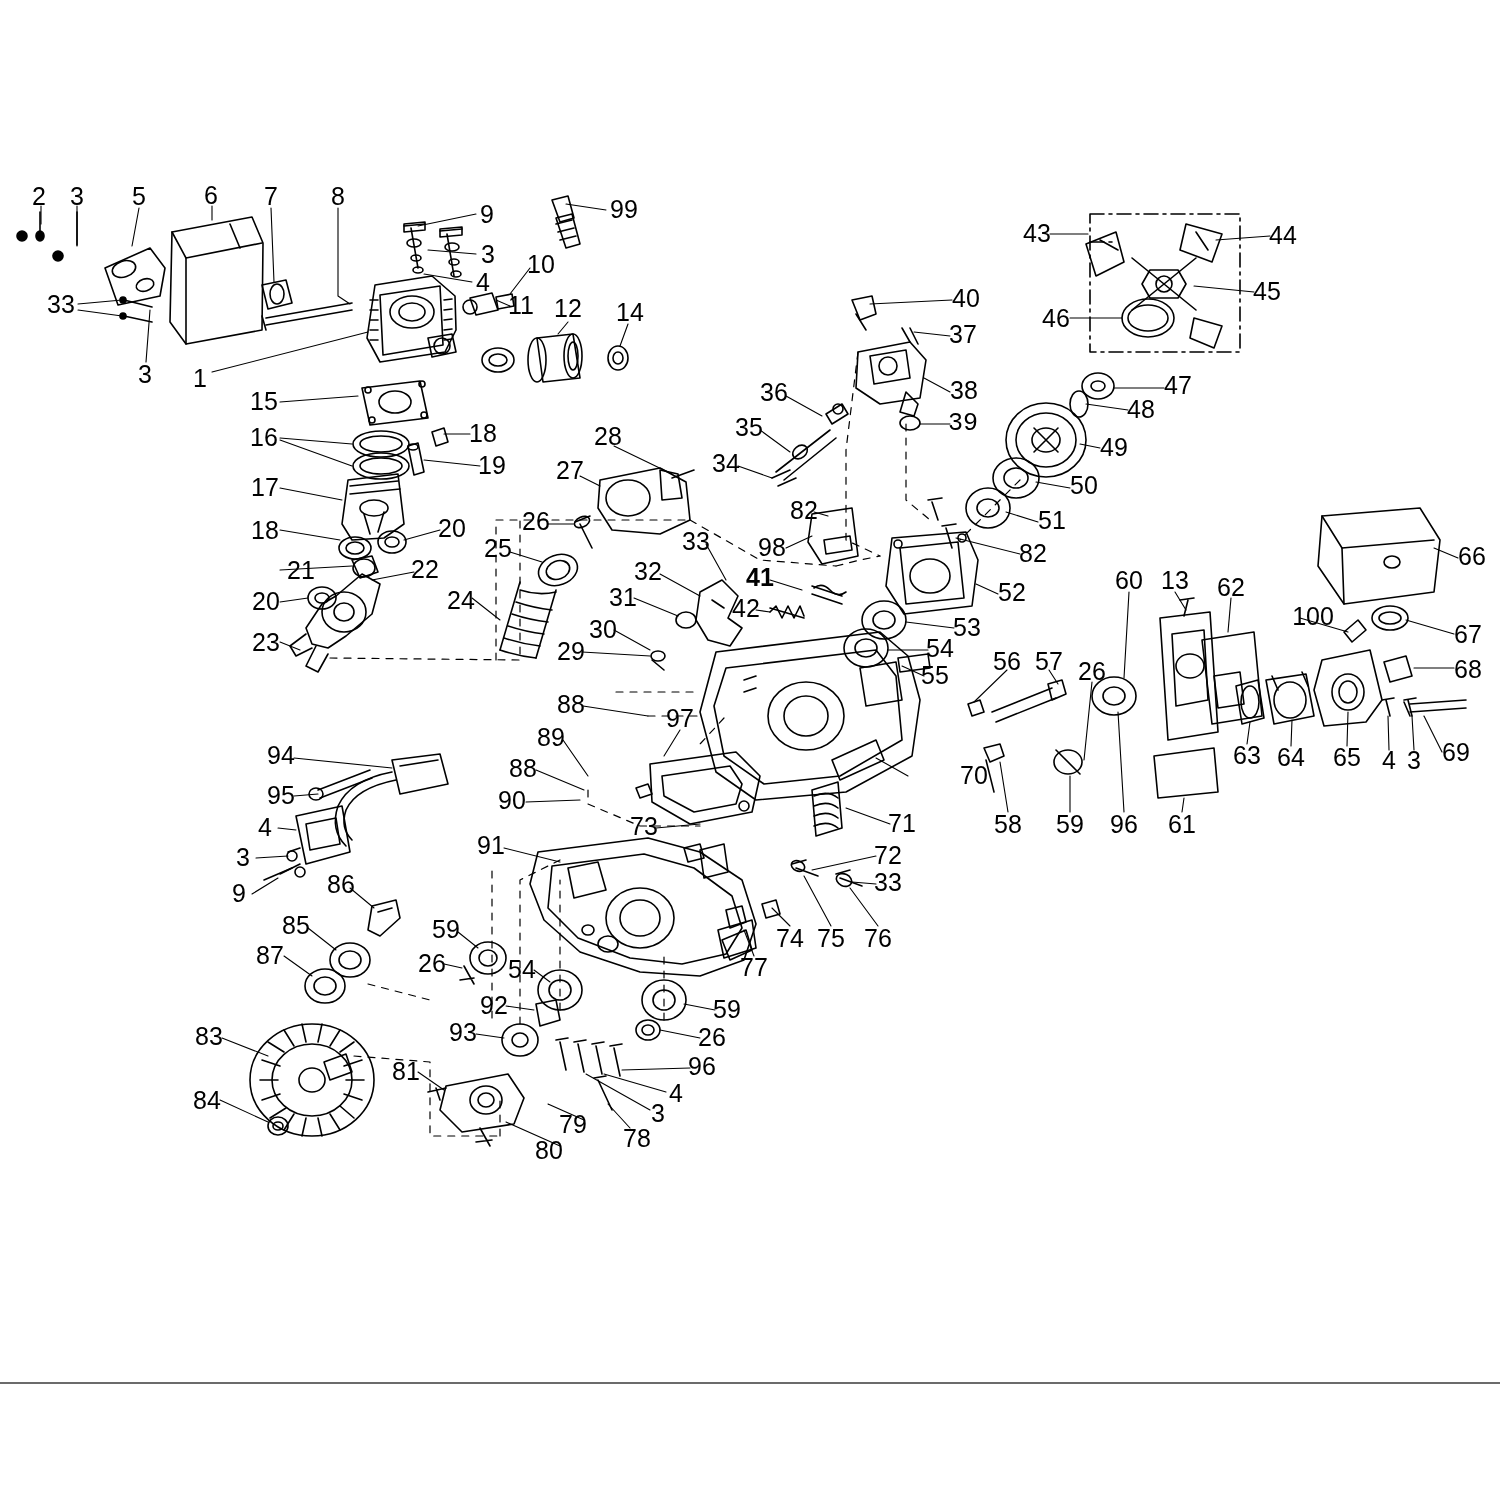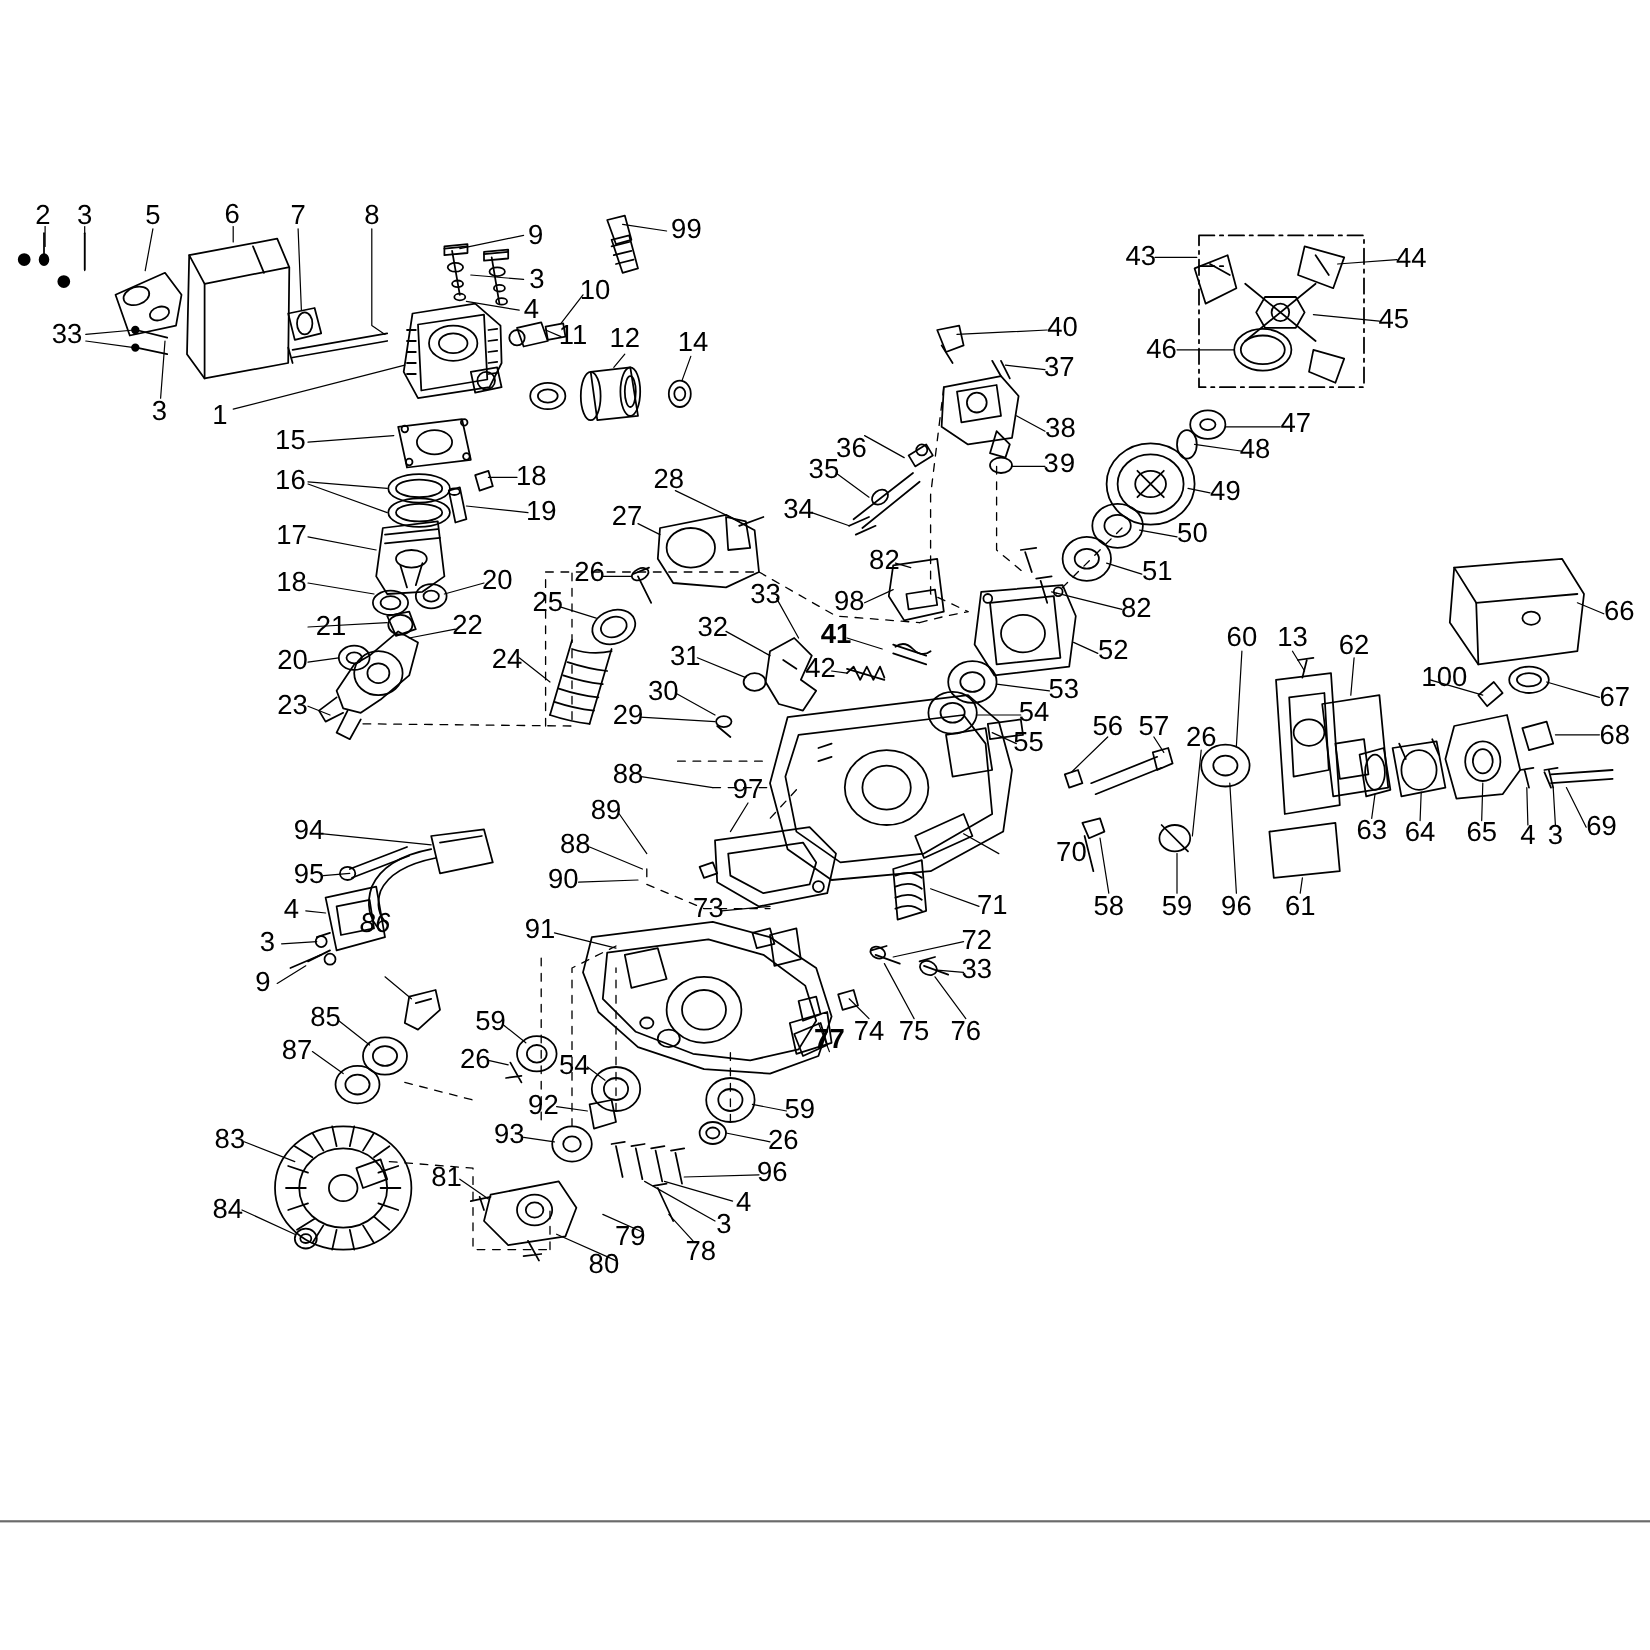--- a/index.html
+++ b/index.html
@@ -564,21 +564,21 @@
       <div class="callout" style="left: 536px; top: 521px;">26</div>
       <div class="callout" style="left: 570px; top: 470px;">27</div>
       <div class="callout" style="left: 608px; top: 436px;">28</div>
       <div class="callout" style="left: 571px; top: 651px;">29</div>
       <div class="callout" style="left: 603px; top: 629px;">30</div>
       <div class="callout" style="left: 623px; top: 597px;">31</div>
       <div class="callout" style="left: 648px; top: 571px;">32</div>
       <div class="callout" style="left: 696px; top: 541px;">33</div>
       <div class="callout" style="left: 726px; top: 463px;">34</div>
       <div class="callout" style="left: 749px; top: 427px;">35</div>
-      <div class="callout" style="left: 774px; top: 408px;">36</div>
+      <div class="callout" style="left: 774px; top: 392px;">36</div>
       <div class="callout" style="left: 760px; top: 577px; font-weight: bold;">41</div>
       <div class="callout" style="left: 746px; top: 608px;">42</div>
       <div class="callout" style="left: 772px; top: 547px;">98</div>
       <div class="callout" style="left: 804px; top: 510px;">82</div>
       <div class="callout" style="left: 966px; top: 298px;">40</div>
       <div class="callout" style="left: 963px; top: 334px;">37</div>
       <div class="callout" style="left: 964px; top: 390px;">38</div>
       <div class="callout" style="left: 963px; top: 423px; font-family: Liberation Mono, monospace;">39</div>
       <div class="callout" style="left: 1037px; top: 233px;">43</div>
       <div class="callout" style="left: 1283px; top: 235px;">44</div>
@@ -623,21 +623,21 @@
       <div class="callout" style="left: 902px; top: 823px;">71</div>
       <div class="callout" style="left: 888px; top: 855px;">72</div>
       <div class="callout" style="left: 888px; top: 882px;">33</div>
       <div class="callout" style="left: 644px; top: 826px;">73</div>
       <div class="callout" style="left: 491px; top: 845px;">91</div>
       <div class="callout" style="left: 281px; top: 755px;">94</div>
       <div class="callout" style="left: 281px; top: 795px;">95</div>
       <div class="callout" style="left: 265px; top: 827px;">4</div>
       <div class="callout" style="left: 243px; top: 857px;">3</div>
       <div class="callout" style="left: 239px; top: 893px;">9</div>
-      <div class="callout" style="left: 341px; top: 840px; font-style: italic;">86</div>
+      <div class="callout" style="left: 341px; top: 884px;">86</div>
       <div class="callout" style="left: 296px; top: 925px;">85</div>
       <div class="callout" style="left: 270px; top: 955px;">87</div>
       <div class="callout" style="left: 446px; top: 929px;">59</div>
       <div class="callout" style="left: 432px; top: 963px;">26</div>
       <div class="callout" style="left: 522px; top: 969px;">54</div>
       <div class="callout" style="left: 494px; top: 1005px;">92</div>
       <div class="callout" style="left: 463px; top: 1032px;">93</div>
       <div class="callout" style="left: 727px; top: 1009px;">59</div>
       <div class="callout" style="left: 712px; top: 1037px;">26</div>
       <div class="callout" style="left: 702px; top: 1066px;">96</div>
@@ -645,21 +645,21 @@
       <div class="callout" style="left: 658px; top: 1113px;">3</div>
       <div class="callout" style="left: 637px; top: 1138px;">78</div>
       <div class="callout" style="left: 573px; top: 1124px;">79</div>
       <div class="callout" style="left: 549px; top: 1150px; text-align: right;">80</div>
       <div class="callout" style="left: 406px; top: 1071px;">81</div>
       <div class="callout" style="left: 209px; top: 1036px;">83</div>
       <div class="callout" style="left: 207px; top: 1100px;">84</div>
       <div class="callout" style="left: 790px; top: 938px;">74</div>
       <div class="callout" style="left: 831px; top: 938px;">75</div>
       <div class="callout" style="left: 878px; top: 938px;">76</div>
-      <div class="callout" style="left: 754px; top: 945px; font-weight: bold;">77</div>
+      <div class="callout" style="left: 754px; top: 967px;">77</div>
     </div>
 
 </div>
 
 <div id="footer-bar">
   
   
 </div>
 
 </body></html>

